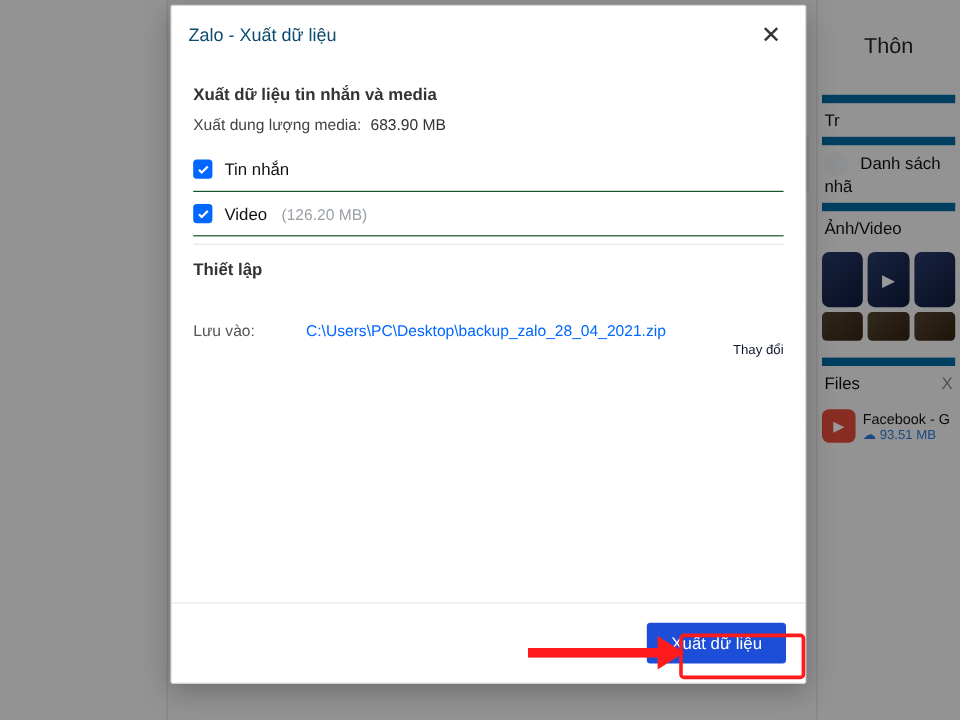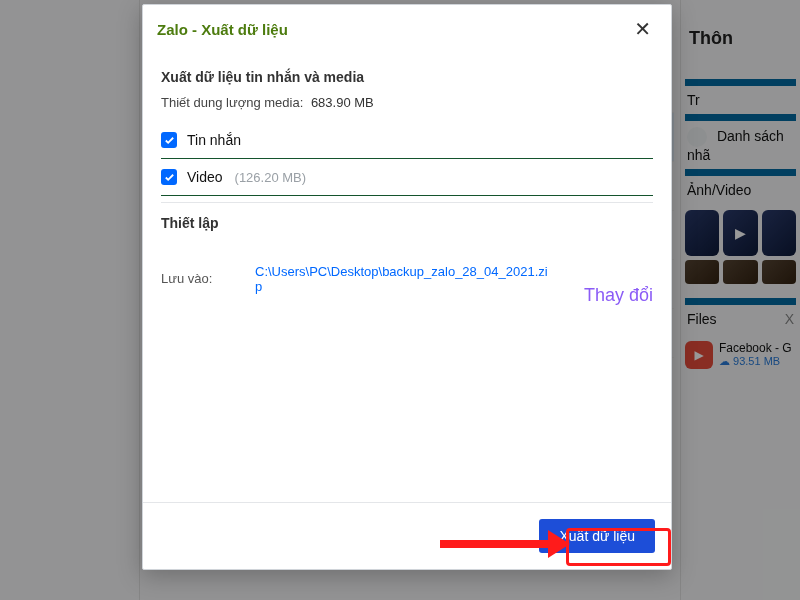--- a/index.html
+++ b/index.html
@@ -18,59 +18,59 @@
 
   .mark { font-size:12px; color:#555; margin:4px 0 10px 60px;}
 
   .chat { padding:10px 8px 6px; border-top:1px solid #eee;}
   .chat.selected{ background:#dfe9f6; }
   .chat .name{ font-size:14px; color:#111; margin-bottom:2px;}
   .chat .snip{ font-size:12px; color:#555;}
 
   .pin { float:right; color:#777; font-size:14px;}
 
-  .right-title{ font-size:18px; font-weight:700; color:#222; padding:20px 4px 30px;}
+  .right-title{ font-size:18px; font-weight:400; color:#222; padding:20px 4px 30px;text-align:center;}
   .right-sec{ font-size:14px; color:#111; padding:6px 2px; border-top:7px solid #0369a1;}
   .right-icon{ display:inline-block; width:20px; height:20px; border-radius:50%; background:#eceef0; vertical-align:middle; margin-right:6px;}
   .thumbs{ display:flex; gap:4px; margin-top:6px;}
   .thumb{ width:46px; height:46px; background:linear-gradient(135deg,#2a3a6a,#0e1a3a); border-radius:6px; position:relative;}
   .thumb.play::after{content:"▶";position:absolute;inset:0;display:flex;align-items:center;justify-content:center;color:#fff;font-size:14px;}
-  .file-row{display:flex;align-items:flex-start;gap:6px;margin-top:8px;}
+  .file-row{display:flex;align-items:center;gap:6px;margin-top:8px;}
   .file-ico{width:28px;height:28px;background:#e44b3b;border-radius:6px;display:flex;align-items:center;justify-content:center;color:#fff;}
   .file-ico::after{content:"▶";font-size:12px;}
   .cloud{font-size:11px;color:#2a7bd8;}
   .subthumbs{display:flex;gap:4px;margin-top:4px;}
   .subthumb{width:46px;height:24px;background:linear-gradient(135deg,#543,#321);border-radius:4px;}
 
   
   .overlay { position:absolute; inset:0; background:rgba(0,0,0,0.40); }
 
   
   .modal { position:absolute; top:4px; left:142px; width:530px; height:566px;
            background:#fff; border:1px solid #d0d4d9; border-radius:2px;
            box-shadow:0 6px 24px rgba(0,0,0,.25); display:flex; flex-direction:column; }
   .modal-hd{ display:flex; align-items:center; justify-content:space-between;
              padding:10px 14px; }
-  .modal-title{ font-size:15px; color:#4d7c0f; font-weight:700;}
+  .modal-title{ font-size:15px; color:#0c4a6e; font-weight:400;}
   .close{ font-size:20px; color:#333; cursor:pointer; padding:2px 6px;}
   .modal-body{ padding:4px 18px 10px; flex:1; overflow:auto; color:#333;}
   .sec-title{ font-weight:700; font-size:14px; margin:12px 0 10px;}
   .total{ font-size:13px; color:#444; margin-bottom:12px;}
   .total .num{ color:#333; margin-left:4px;}
   .opt{ display:flex; align-items:center; gap:10px; padding:10px 0; border-bottom:1px solid #14532d;}
   .opt:last-of-type{ border-bottom:none;}
   .cb{ width:16px; height:16px; border-radius:3px; background:#0068ff; display:flex; align-items:center; justify-content:center;}
   .cb svg{width:11px;height:11px;}
   .opt .lbl{ font-size:14px; color:#111;}
   .opt .size{ font-size:13px; color:#9aa0a6; margin-left:2px;}
   .divider{ border:none; border-top:1px solid #e4e6e9; margin:6px 0 4px;}
   .save-row{ display:flex; align-items:center; gap:24px; padding:10px 0;}
   .save-lbl{ font-size:13px; color:#555; width:70px;}
   .path{ font-size:13px; color:#0068ff; flex:1; word-break:break-all;}
-  .change{ font-size:18px; color:#8b5cf6; cursor:pointer; padding-left:8px;margin-top:34px;}
+  .change{ font-size:11px; color:#0f172a; cursor:pointer; padding-left:8px;margin-top:34px;}
   .modal-ft{ border-top:1px solid #e4e6e9; padding:16px 16px; display:flex; justify-content:flex-end; gap:10px;}
   .btn-ghost{ background:#f1f3f5; color:#333; border:none; padding:9px 20px; border-radius:3px; font-size:14px; cursor:pointer; visibility:hidden;}
   .btn-primary{ background:#1d4ed8; color:#fff; border:none; padding:9px 20px; border-radius:3px; font-size:14px; cursor:pointer; font-weight:500;}
   .hl{ position:absolute; border:3px solid #ff1b1b; border-radius:4px; pointer-events:none;}
   .hl-btn{ left:566px; top:528px; width:105px; height:38px;}
   .arrow{ position:absolute; left:440px; top:540px; pointer-events:none;}
   .arrow-line{ width:110px; height:8px; background:#ff1b1b;}
   .arrow-head{ width:0;height:0;border-top:14px solid transparent;border-bottom:14px solid transparent;border-left:22px solid #ff1b1b; position:absolute; left:108px; top:-10px;}
 </style>
 </head>
@@ -154,21 +154,21 @@
 
 <div class="modal">
   <div class="modal-hd">
     <div class="modal-title">Zalo - Xuất dữ liệu</div>
     <div class="close">✕</div>
   </div>
 
   <div class="modal-body">
     <div class="sec-title">Xuất dữ liệu tin nhắn và media</div>
     <div class="total">
-      <span>Thiết dung lượng media:</span>
+      <span>Xuất dung lượng media:</span>
       <span class="num">683.90 MB</span>
     </div>
 
     <div class="opt">
       <span class="cb">
           <svg viewBox="0 0 12 12">
             <path d="M2 6l2.5 2.5L10 3" stroke="#fff" stroke-width="2" fill="none"></path>
           </svg>
         </span>
       <span class="lbl">Tin nhắn</span>

